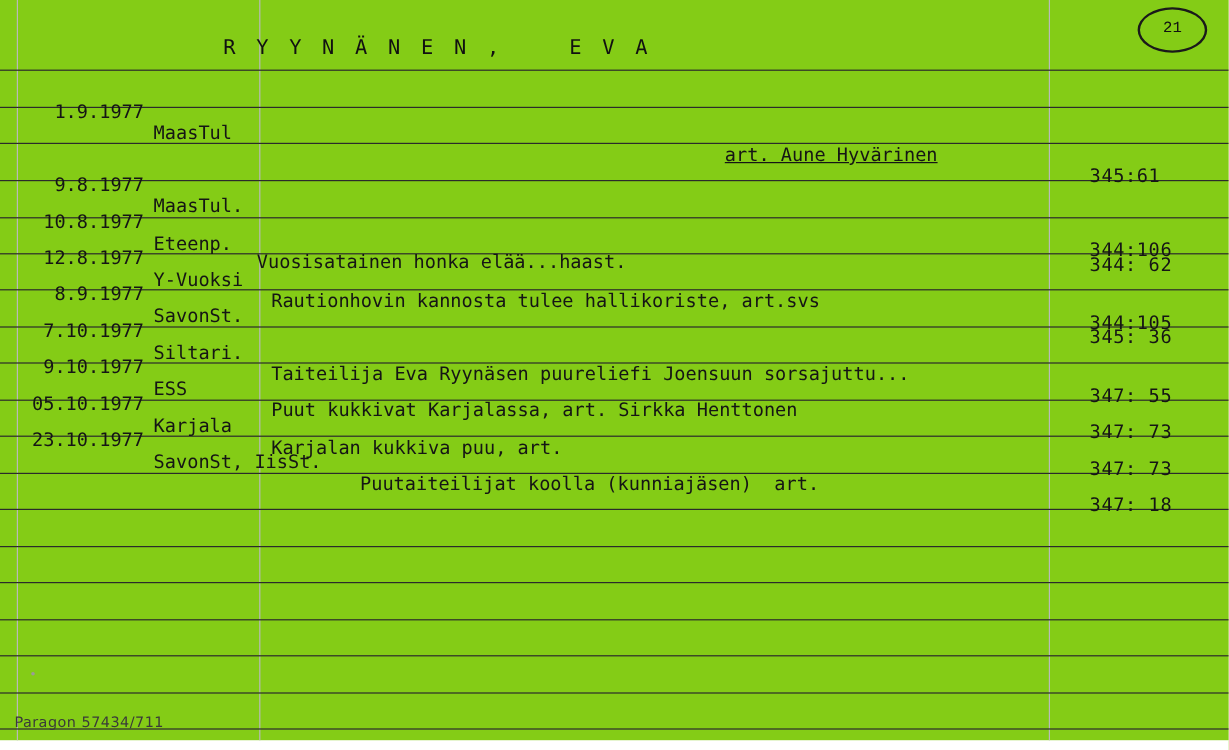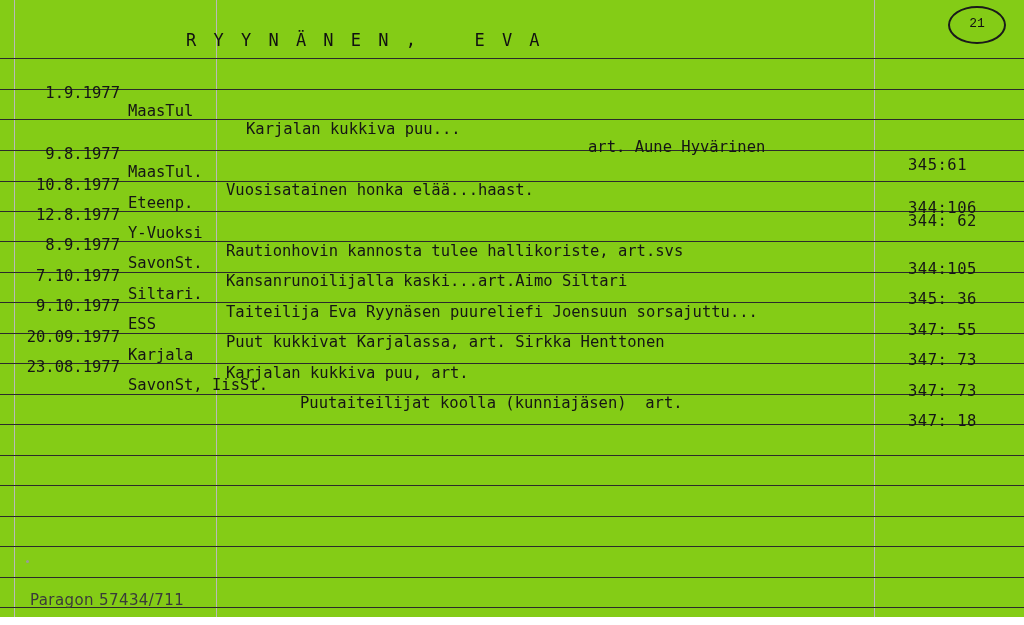--- a/index.html
+++ b/index.html
@@ -93,24 +93,24 @@
     position: absolute;
     right: 4px;
     width: 112px;
     text-align: left;
     letter-spacing: 0.5px;
   }
 
   
   #footer {
     position: absolute;
-    left: 30px;
+    left: 12px;
     bottom: 8px;
     font-family: "DejaVu Sans", sans-serif;
-    font-size: 15px;
+    font-size: 12px;
     color: #3a3a3a;
     letter-spacing: 0.4px;
   }
 
   
   .speck {
     position: absolute;
     width: 3px;
     height: 3px;
     background: #9a9a9a;
@@ -147,76 +147,74 @@
   <div class="rule" style="top:516px;"></div>
   <div class="rule" style="top:546px;"></div>
   <div class="rule" style="top:577px;"></div>
   <div class="rule" style="top:607px;"></div>
 
   <div class="speck" style="left:26px; top:560px;"></div>
 
   <div class="row" style="top:66px;">
     <span class="c-date">1.9.1977</span>
     <span class="c-paper">MaasTul</span>
-    <span class="c-title" style="left:246px;">Karjalan kukkiva puu...</span>
-    <span class="c-art" style="left:588px;">art. Aune Hyvärinen</span>
+    <span class="c-art" style="left:604px;text-decoration:underline;">art. Aune Hyvärinen</span>
     <span class="c-ref">345:61</span>
   </div>
 
 
   <div class="row" style="top:127px;">
     <span class="c-date">9.8.1977</span>
     <span class="c-paper">MaasTul.</span>
-    <span class="c-title" style="left:226px;">Vuosisatainen honka elää...haast.</span>
+    <span class="c-title" style="left:214px;margin-top:28px;">Vuosisatainen honka elää...haast.</span>
     <span class="c-ref">344:106</span>
   </div>
 
   <div class="row" style="top:158px;">
     <span class="c-date">10.8.1977</span>
     <span class="c-paper">Eteenp.</span>
     <span class="c-ref">344: 62</span>
   </div>
 
   <div class="row" style="top:188px;">
     <span class="c-date">12.8.1977</span>
     <span class="c-paper">Y-Vuoksi</span>
     <span class="c-title" style="left:226px;">Rautionhovin kannosta tulee hallikoriste, art.svs</span>
     <span class="c-ref">344:105</span>
   </div>
 
   <div class="row" style="top:218px;">
     <span class="c-date">8.9.1977</span>
     <span class="c-paper">SavonSt.</span>
-    <span class="c-title" style="left:226px;">Kansanrunoilijalla kaski...art.Aimo Siltari</span>
     <span class="c-ref">345: 36</span>
   </div>
 
   <div class="row" style="top:249px;">
     <span class="c-date">7.10.1977</span>
     <span class="c-paper">Siltari.</span>
     <span class="c-title" style="left:226px;">Taiteilija Eva Ryynäsen puureliefi Joensuun sorsajuttu...</span>
     <span class="c-ref">347: 55</span>
   </div>
 
   <div class="row" style="top:279px;">
     <span class="c-date">9.10.1977</span>
     <span class="c-paper">ESS</span>
     <span class="c-title" style="left:226px;">Puut kukkivat Karjalassa, art. Sirkka Henttonen</span>
     <span class="c-ref">347: 73</span>
   </div>
 
   <div class="row" style="top:310px;">
-    <span class="c-date">20.09.1977</span>
+    <span class="c-date">05.10.1977</span>
     <span class="c-paper">Karjala</span>
     <span class="c-title" style="left:226px;">Karjalan kukkiva puu, art.</span>
     <span class="c-ref">347: 73</span>
   </div>
 
   <div class="row" style="top:340px;">
-    <span class="c-date">23.08.1977</span>
+    <span class="c-date">23.10.1977</span>
     <span class="c-paper">SavonSt, IisSt.</span>
     <span class="c-title" style="left:300px;">Puutaiteilijat koolla (kunniajäsen)  art.</span>
     <span class="c-ref">347: 18</span>
   </div>
 
   <div id="footer">Paragon 57434/711</div>
 
 </div>
 
 </body></html>

